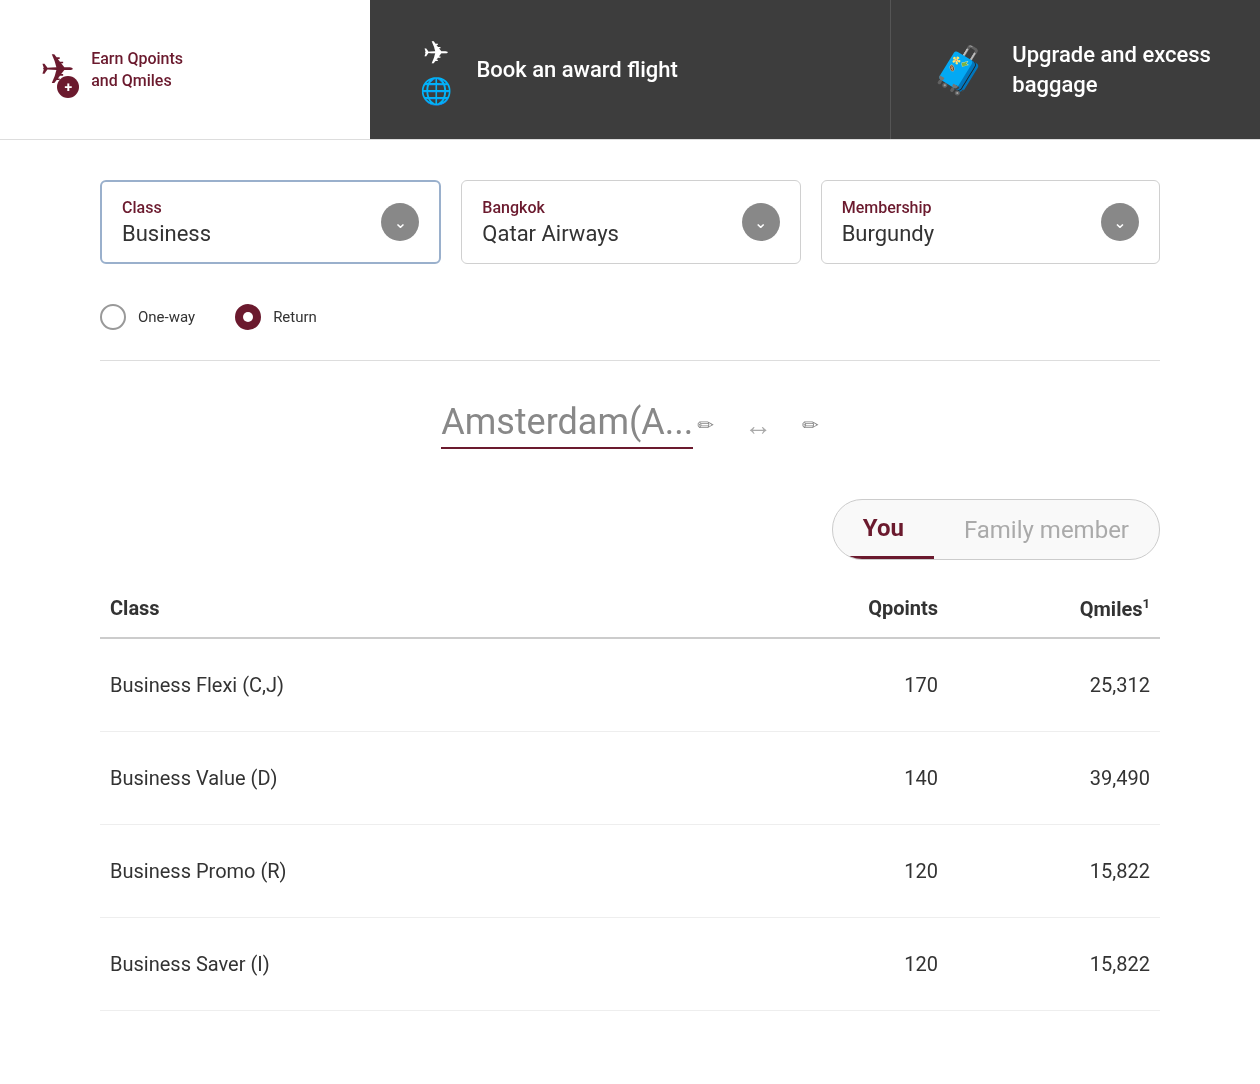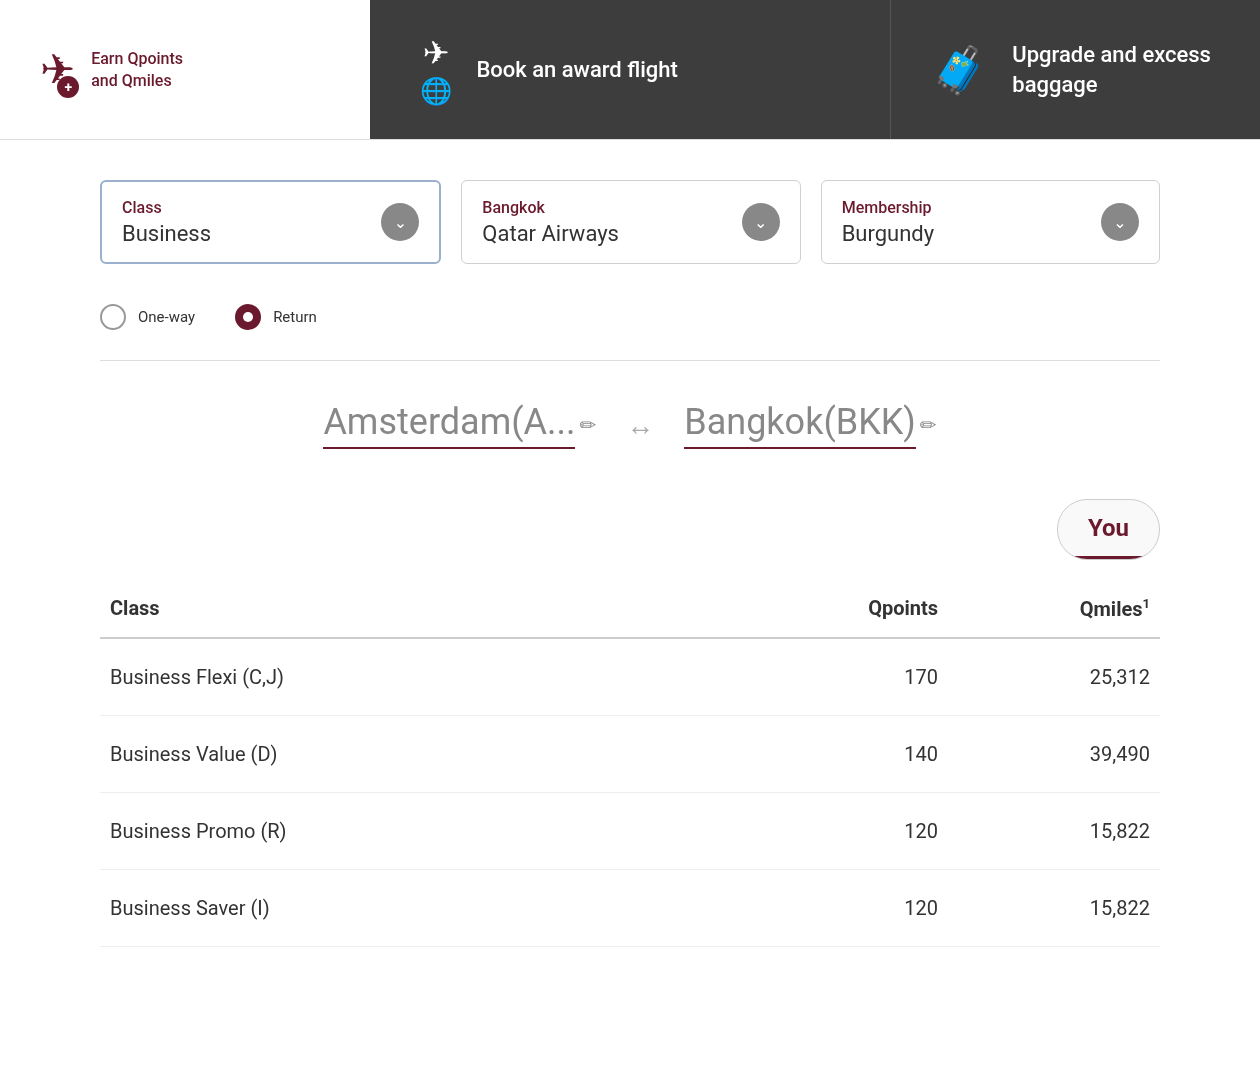--- a/index.html
+++ b/index.html
@@ -267,21 +267,21 @@
       font-weight: 700;
       color: #333;
     }
     .results-table th:first-child {
       text-align: left;
     }
     .results-table th:not(:first-child) {
       text-align: right;
     }
     .results-table td {
-      padding: 26px 10px;
+      padding: 34px 10px;
       font-size: 20px;
       color: #333;
     }
     .results-table td:first-child {
       text-align: left;
     }
     .results-table td:not(:first-child) {
       text-align: right;
     }
     .results-table tbody tr {
@@ -364,28 +364,28 @@
     </div>
   </div>
 
   <div class="route-row">
     <div class="route-city">
       <span class="route-city-name">Amsterdam(A...</span>
       <span class="edit-icon">✏</span>
     </div>
     <span class="route-arrow">↔</span>
     <div class="route-city">
-      <span class="route-city-name">Bangkok(BKK)</span>
       <span class="edit-icon">✏</span>
     </div>
   </div>
 
   <div class="passenger-tabs">
     <div class="tabs-pill">
       <div class="tab-item active">You</div>
+      <div class="tab-item">Family member</div>
     </div>
   </div>
 
   <table class="results-table">
     <thead>
       <tr>
         <th class="col-class">Class</th>
         <th class="col-qpoints">Qpoints</th>
         <th class="col-qmiles">
           <span>Qmiles</span><sup>1</sup>

